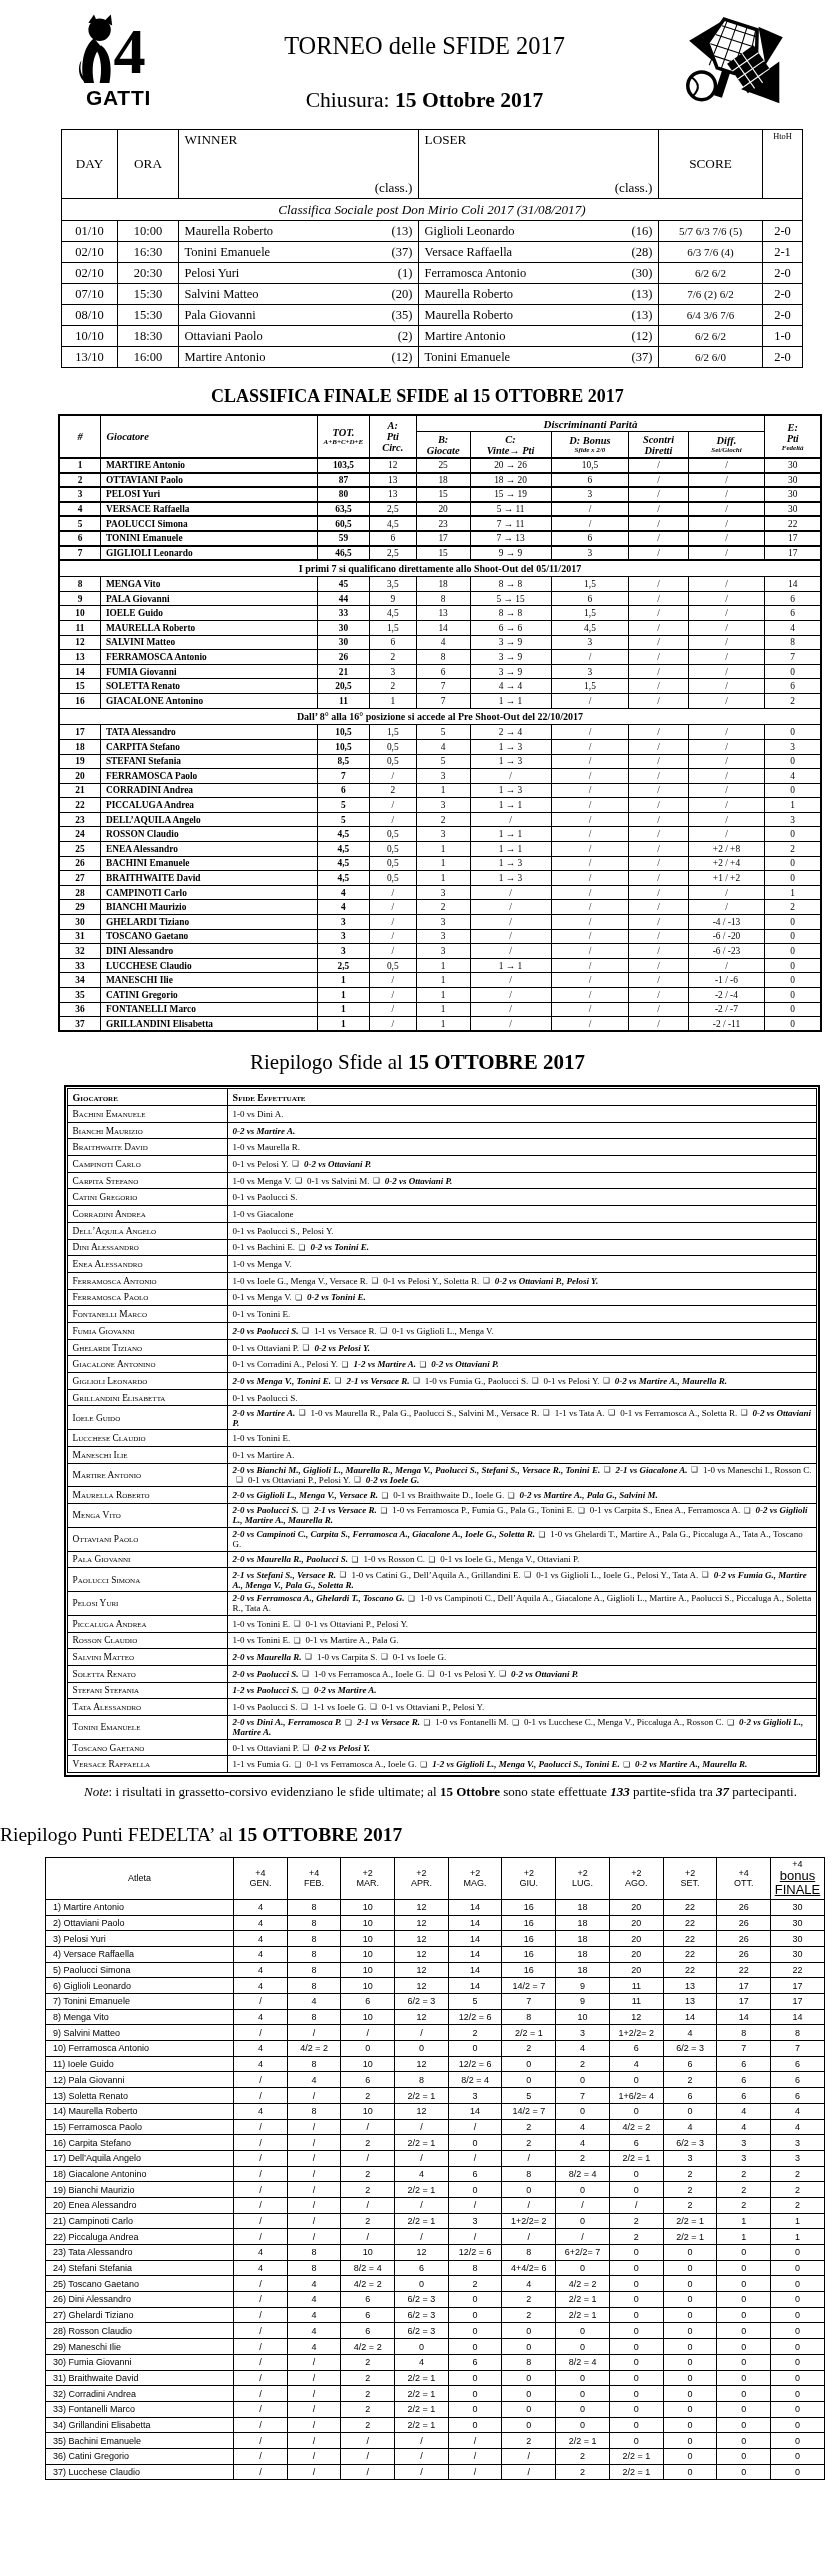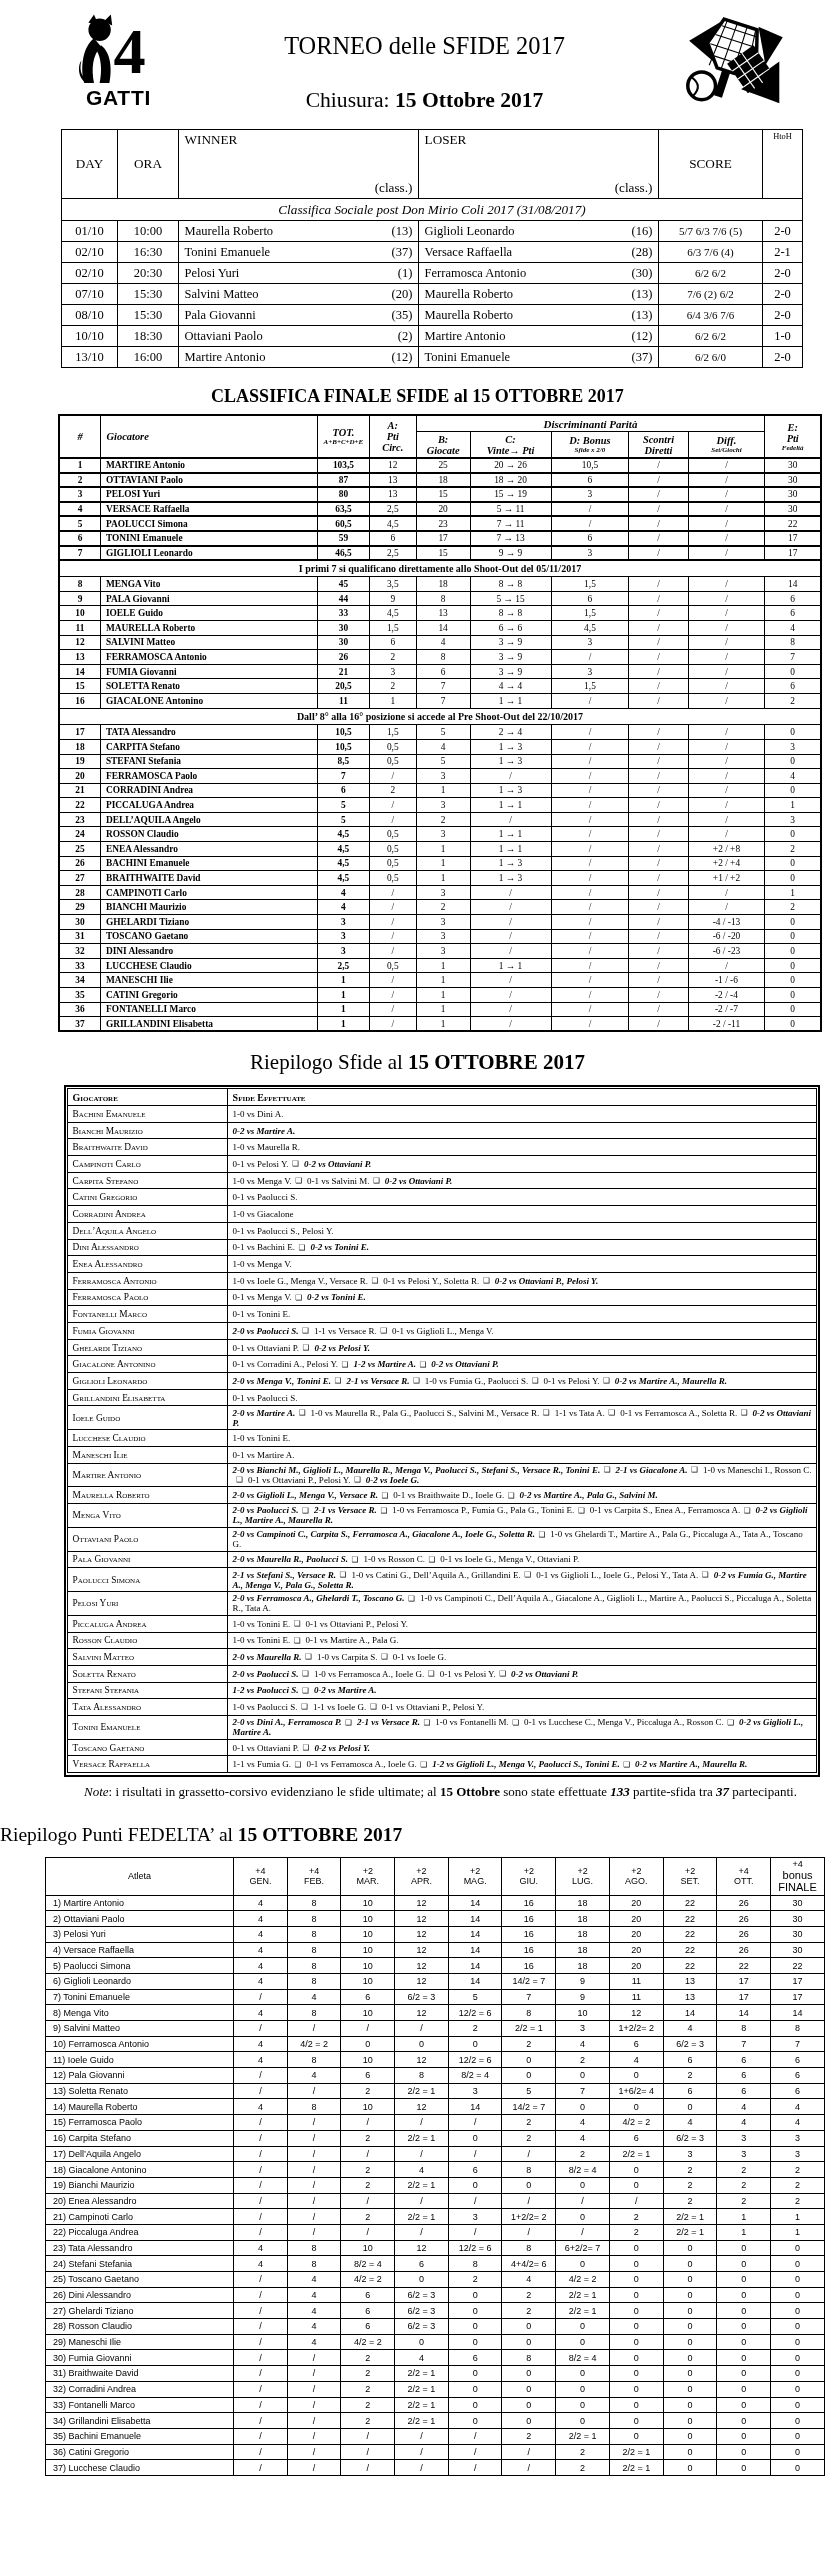--- a/index.html
+++ b/index.html
@@ -59,21 +59,21 @@
   .note .i { font-style: italic; }
   .note .b { font-weight: bold; }
   .note .bi { font-weight: bold; font-style: italic; }
 
   
   .fedelta-title { text-align: left; font-size: 19.5px; margin-top: 24px; font-weight: normal; }
   .fedelta-title b { font-weight: bold; }
   .fedelta { margin: 11px 0 0 45px; width: 780px; font-family: "Liberation Sans", sans-serif; }
   .fedelta th { font-weight: normal; font-size: 9px; padding: 1.4px; height: 31px; }
   .fedelta th .t { font-size: 9px; }
-  .fedelta th .bsm { font-size: 11px; line-height: 1.1; }
+  .fedelta th .bsm { font-size: 13px; line-height: 1.1; text-decoration: underline; }
   .fedelta td { font-size: 9px; text-align: center; height: 15.7px; padding: 0.7px 1.4px; }
   .fedelta td.aname { text-align: left; padding-left: 7px; white-space: nowrap; }
   .fedelta col.c-name { width: 189px; }
   .fedelta col.c-m { width: 54px; }
   .fedelta col.c-f { width: 54px; }
 </style>
 </head>
 <body>
 
 <div class="page">

